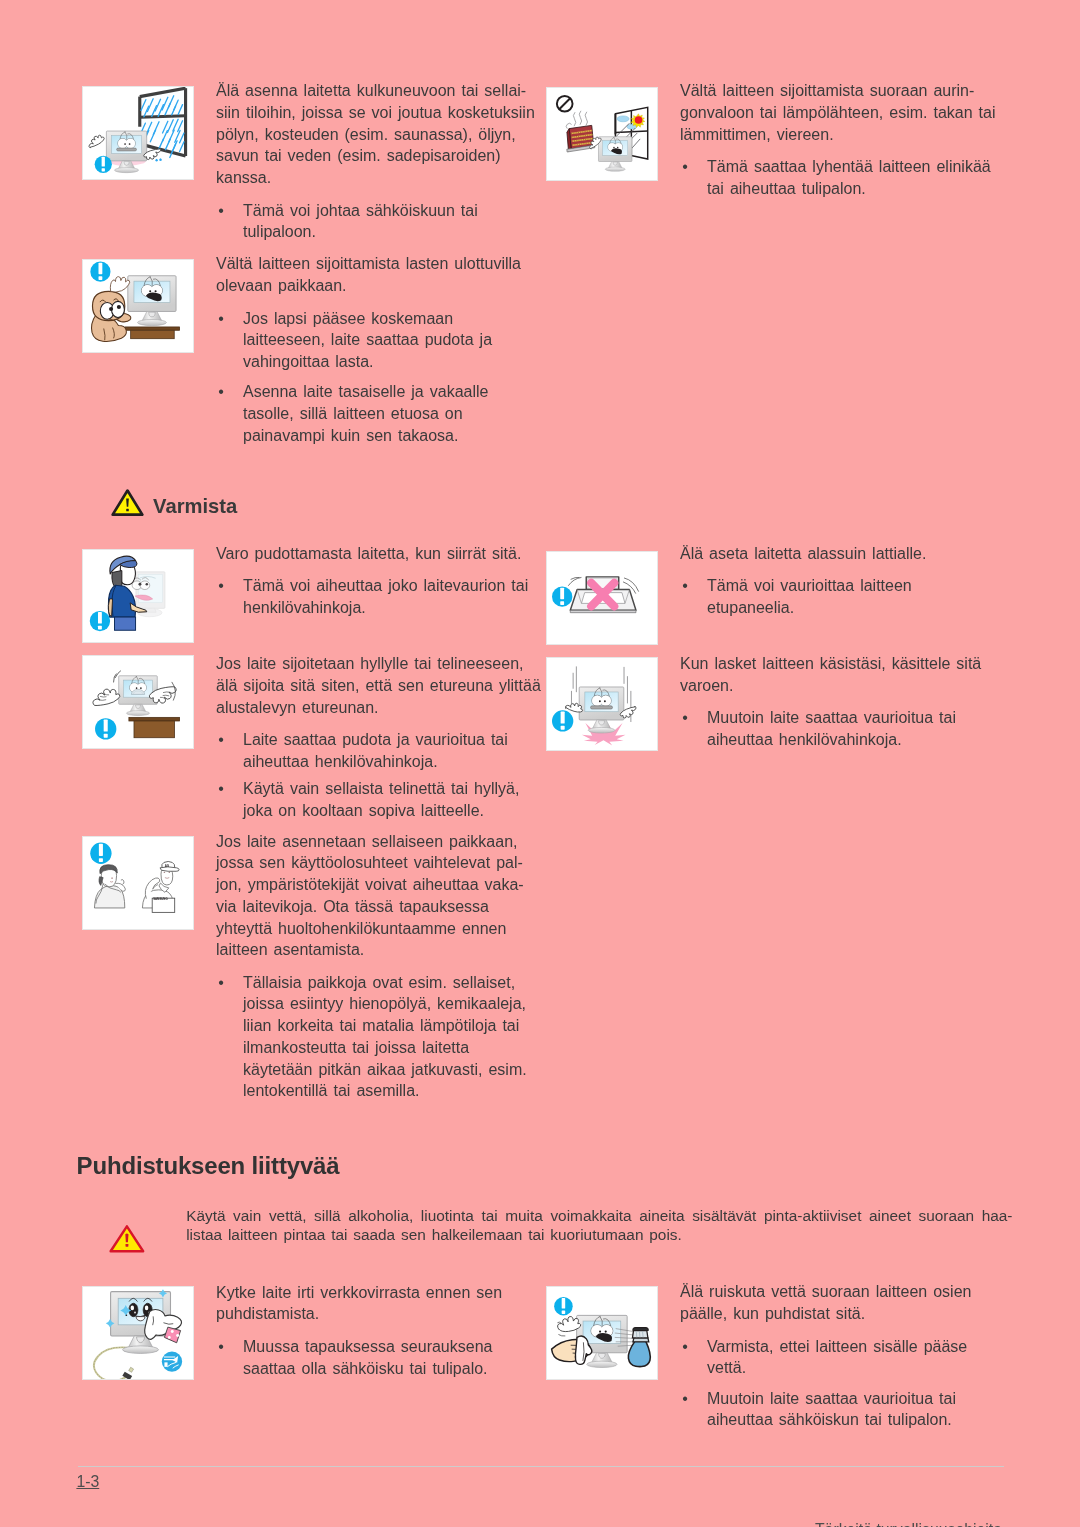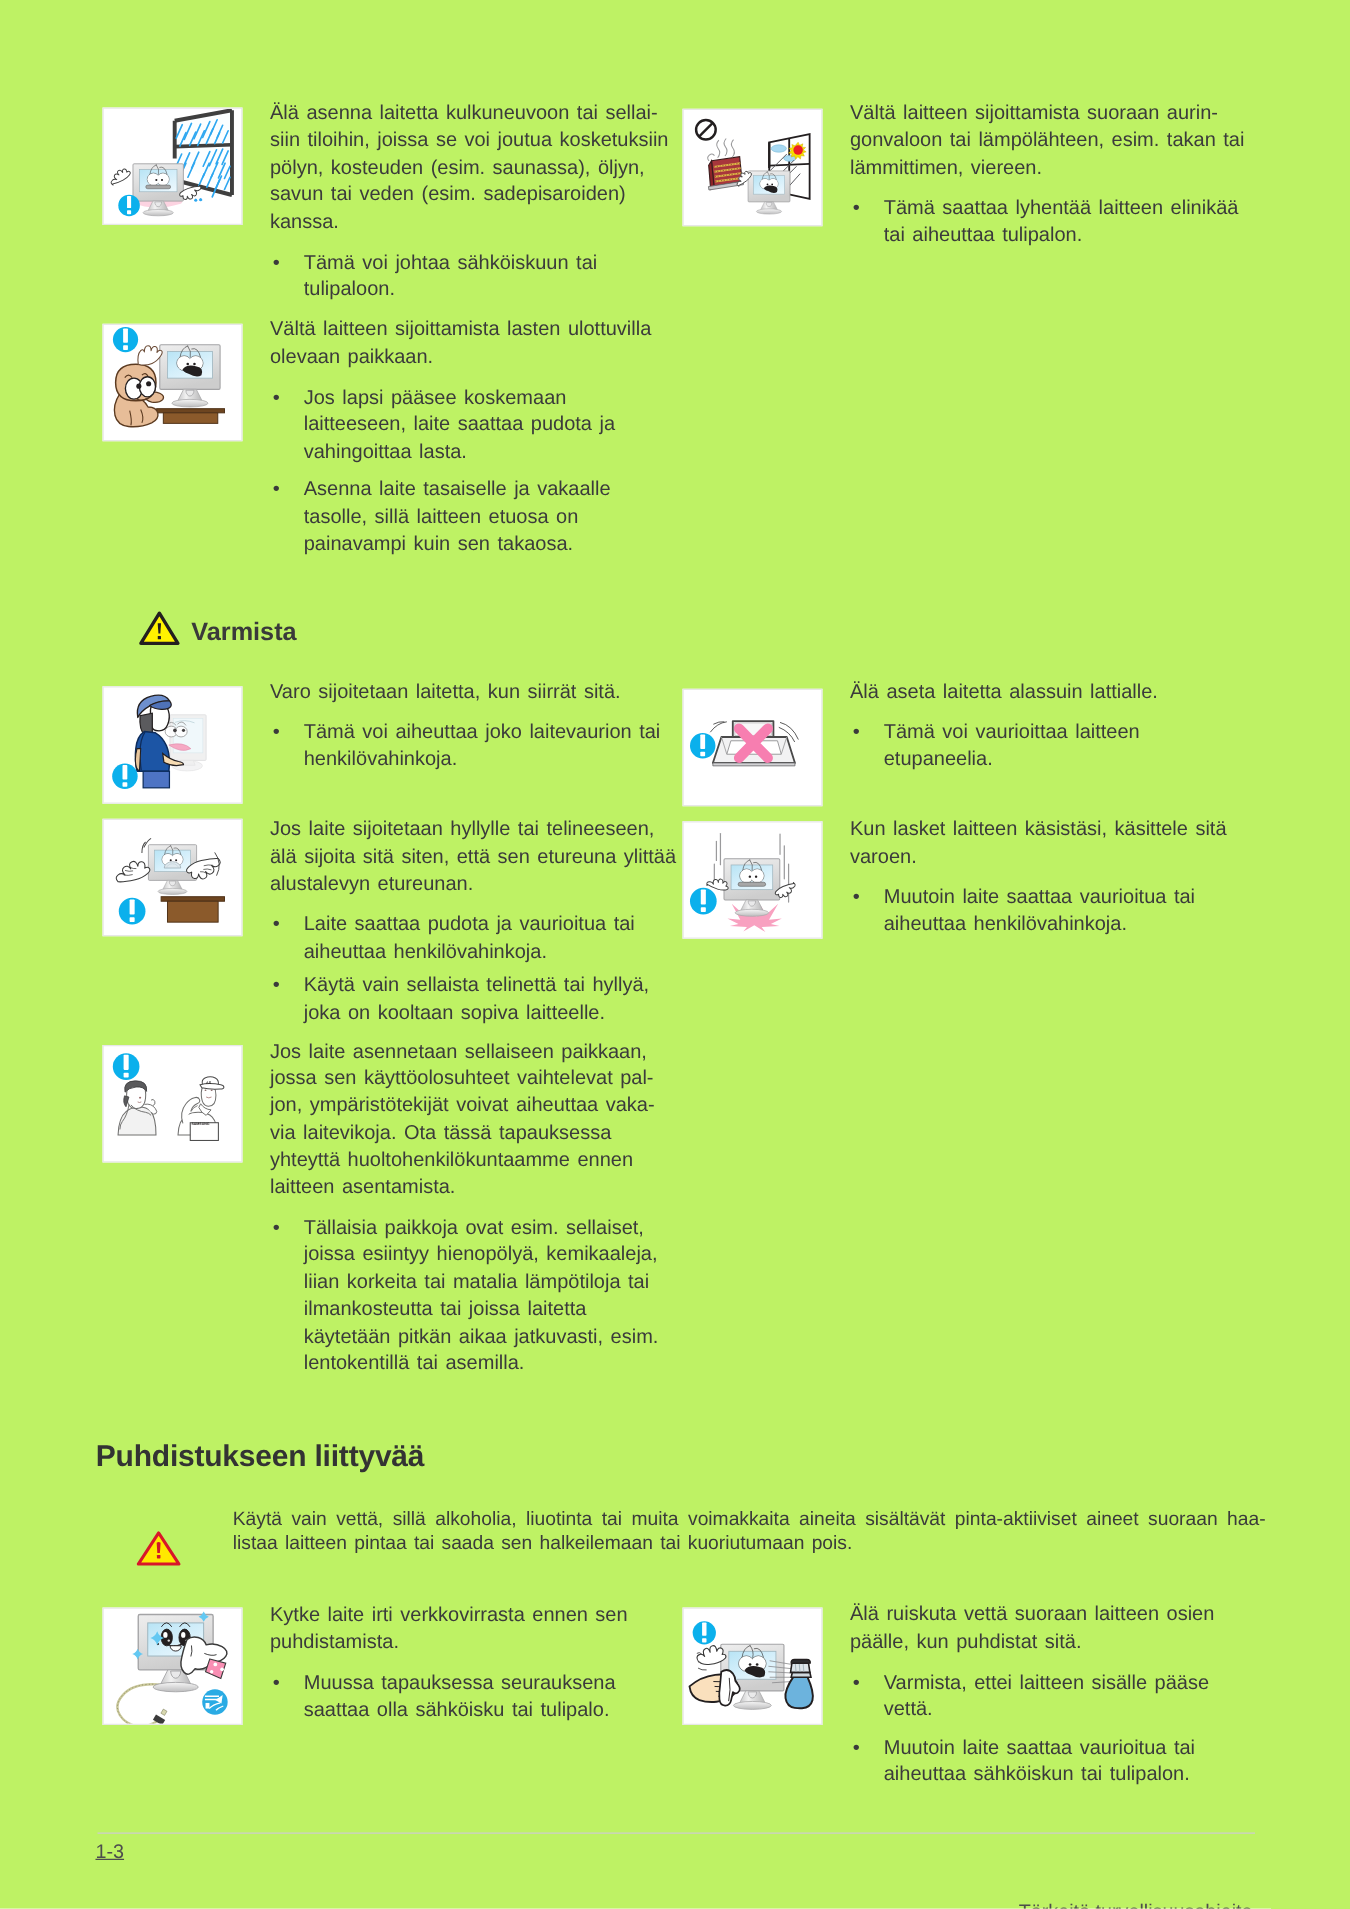--- a/index.html
+++ b/index.html
@@ -1,18 +1,18 @@
 <!DOCTYPE html>
 <html><head>
 <meta charset="utf-8">
 <style>
   html,body{margin:0;padding:0;background:#fff;}
   body{width:1080px;height:1527px;font-family:"Liberation Sans",sans-serif;color:#3b3b3b;
        -webkit-font-smoothing:antialiased;}
-  .page{position:relative;width:1080px;height:1527px;overflow:hidden;background:#bef264;}
+  .page{position:relative;width:1080px;height:1527px;overflow:hidden;background:#fca5a5;}
   .fig{position:absolute;border:1px solid #e7e7e7;box-sizing:border-box;background:#fff;overflow:hidden;}
   .fig svg{display:block;width:100%;height:100%;}
   .txtcol{position:absolute;font-size:16px;line-height:21.75px;color:#3b3b3b;white-space:pre;word-spacing:1.55px;}
   .para{margin:0;}
   .gap{height:10.6px;}
   .bgap{height:8.6px;}
   .bli{position:relative;padding-left:27px;}
   .bli .dot{position:absolute;left:0.5px;top:0;width:9px;text-align:center;}
   .sec{position:absolute;margin:0;font-size:20.2px;font-weight:bold;color:#3a3a3a;white-space:pre;}
   .hdr{position:absolute;font-size:24px;font-weight:bold;color:#333;white-space:pre;letter-spacing:-0.17px;}
@@ -729,21 +729,21 @@
 <div class="txtcol" style="left:216px;top:253.49px;width:325px;"><div class="para">Vältä laitteen sijoittamista lasten ulottuvilla
 olevaan paikkaan.</div><div class="gap"></div><div class="bli"><span class="dot">•</span><span class="para">Jos lapsi pääsee koskemaan
 laitteeseen, laite saattaa pudota ja
 vahingoittaa lasta.</span></div><div class="bgap"></div><div class="bli"><span class="dot">•</span><span class="para">Asenna laite tasaiselle ja vakaalle
 tasolle, sillä laitteen etuosa on
 painavampi kuin sen takaosa.</span></div></div>
 <div class="txtcol" style="left:680px;top:80.39px;width:325px;"><div class="para">Vältä laitteen sijoittamista suoraan aurin-
 gonvaloon tai lämpölähteen, esim. takan tai
 lämmittimen, viereen.</div><div class="gap"></div><div class="bli"><span class="dot">•</span><span class="para">Tämä saattaa lyhentää laitteen elinikää
 tai aiheuttaa tulipalon.</span></div></div>
-<div class="txtcol" style="left:216px;top:543.09px;width:325px;"><div class="para">Varo sijoitetaan laitetta, kun siirrät sitä.</div><div class="gap"></div><div class="bli"><span class="dot">•</span><span class="para">Tämä voi aiheuttaa joko laitevaurion tai
+<div class="txtcol" style="left:216px;top:543.09px;width:325px;"><div class="para">Varo pudottamasta laitetta, kun siirrät sitä.</div><div class="gap"></div><div class="bli"><span class="dot">•</span><span class="para">Tämä voi aiheuttaa joko laitevaurion tai
 henkilövahinkoja.</span></div></div>
 <div class="txtcol" style="left:216px;top:653.19px;width:325px;"><div class="para">Jos laite sijoitetaan hyllylle tai telineeseen,
 älä sijoita sitä siten, että sen etureuna ylittää
 alustalevyn etureunan.</div><div class="gap"></div><div class="bli"><span class="dot">•</span><span class="para">Laite saattaa pudota ja vaurioitua tai
 aiheuttaa henkilövahinkoja.</span></div><div style="height:5.6px"></div><div class="bli"><span class="dot">•</span><span class="para">Käytä vain sellaista telinettä tai hyllyä,
 joka on kooltaan sopiva laitteelle.</span></div></div>
 <div class="txtcol" style="left:216px;top:830.59px;width:325px;"><div class="para">Jos laite asennetaan sellaiseen paikkaan,
 jossa sen käyttöolosuhteet vaihtelevat pal-
 jon, ympäristötekijät voivat aiheuttaa vaka-
 via laitevikoja. Ota tässä tapauksessa

